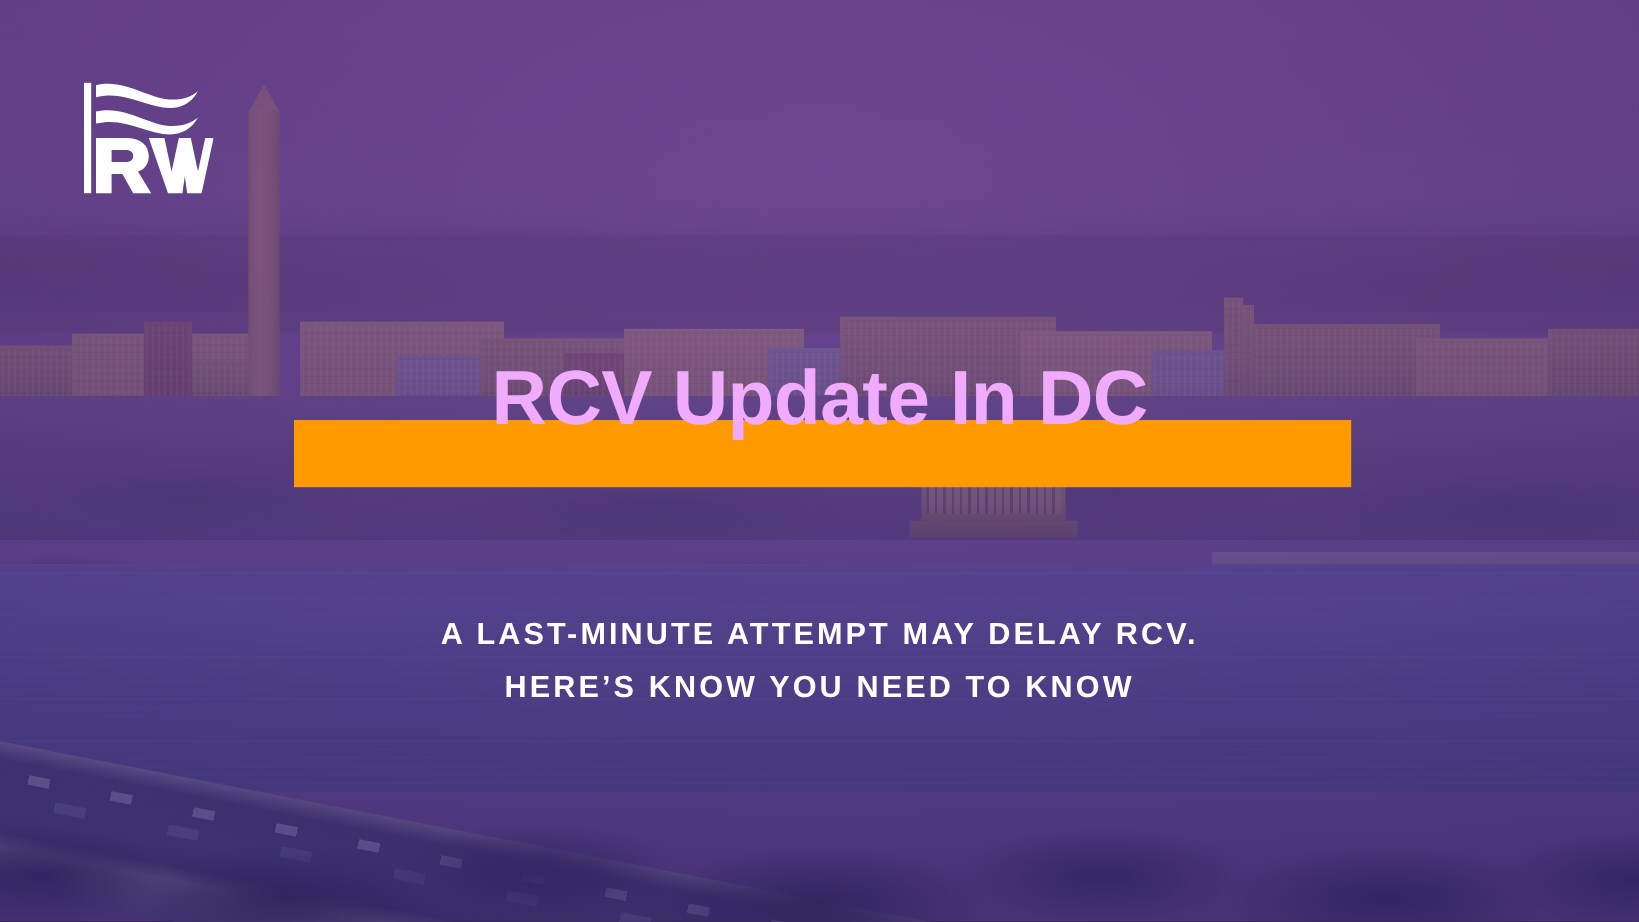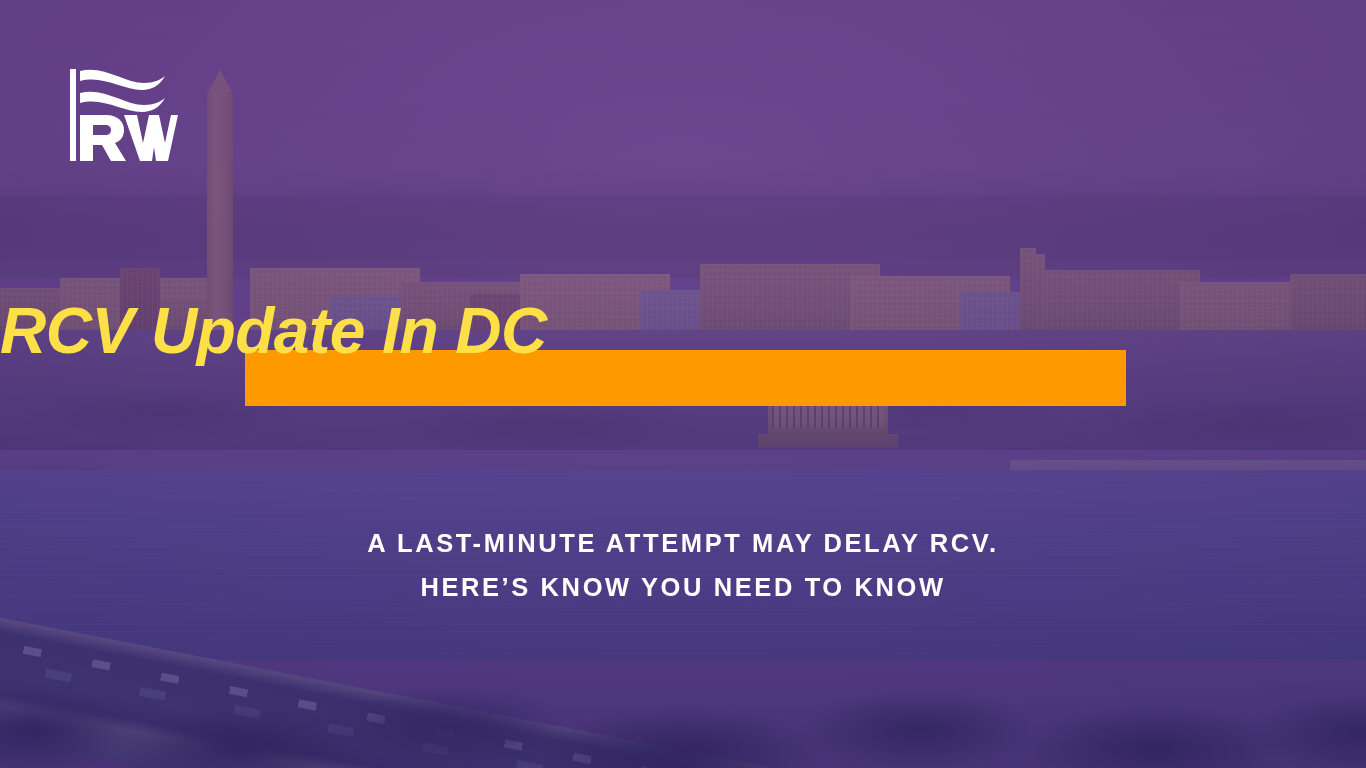--- a/index.html
+++ b/index.html
@@ -272,40 +272,38 @@
     left: 245px;
     top: 350px;
     width: 881px;
     height: 56px;
     background: #ff9900;
   }
   .title {
     position: relative;
     z-index: 3;
     margin: 0;
-    color: #fde047;
+    color: #f0abfc;
     font-size: 64px;
     line-height: 1.06;
     font-weight: 700;
     letter-spacing: -0.5px;
-    text-align: left;
-    font-style: italic;
+    text-align: center;
   }
 
   .subtitle {
     position: absolute;
     left: 0; right: 0;
     top: 508px;
     text-align: center;
     color: #ffffff;
     font-size: 25.5px;
     font-weight: 700;
     letter-spacing: 2.6px;
     line-height: 1.72;
-    margin-top: 14px;
   }
   .subtitle .l2 { display: block; }
 </style>
 </head>
 <body>
 
 <div class="banner">
 
   <div class="photo">
     <div class="sky"></div>

